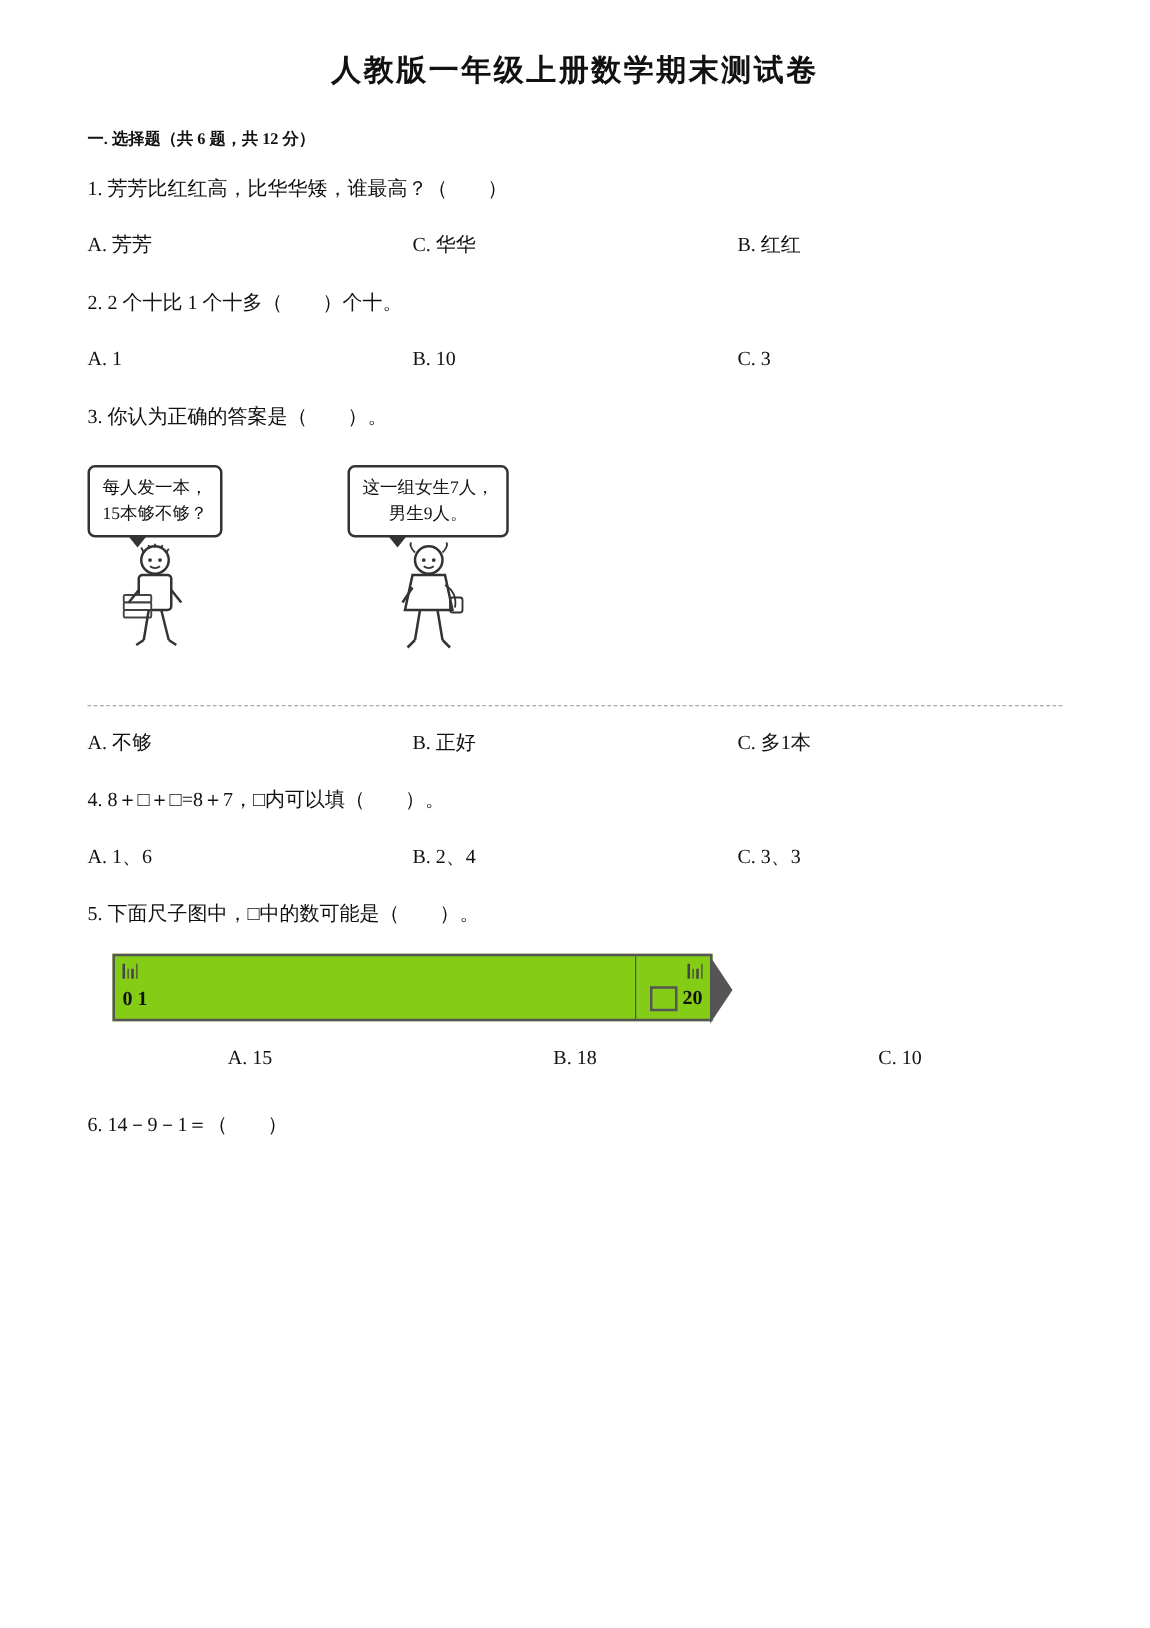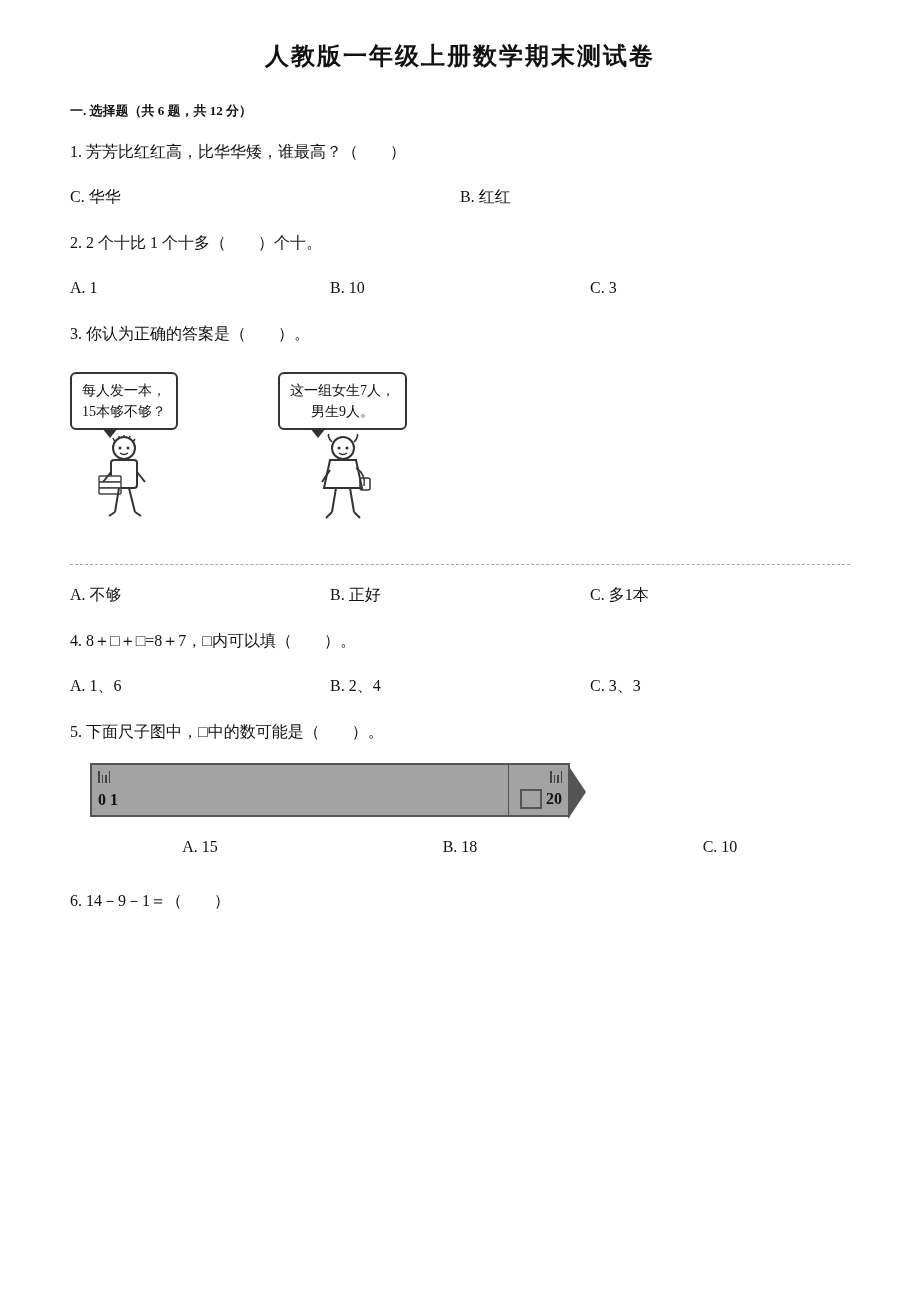--- a/index.html
+++ b/index.html
@@ -80,34 +80,35 @@
       align-items: center;
       position: relative;
     }
     .ruler-box {
       display: flex;
       align-items: center;
       border: 2px solid #555;
       height: 54px;
       width: 480px;
       position: relative;
-      background: #a3a3a3;
+      background: #84cc16;
     }
   </style>
 </head>
 <body>
 
 <div class="page-title">人教版一年级上册数学期末测试卷</div>
 
 <div class="section-title">一. 选择题（共 6 题，共 12 分）</div>
 
 <div class="question">
   <span>1. 芳芳比红红高，比华华矮，谁最高？（　　）</span>
 </div>
 <div class="options-row">
+  <span class="option">A. 芳芳</span>
   <span class="option">C. 华华</span>
   <span class="option">B. 红红</span>
 </div>
 
 <div class="question">
   <span>2. 2 个十比 1 个十多（　　）个十。</span>
 </div>
 <div class="options-row">
   <span class="option">A. 1</span>
   <span class="option">B. 10</span>

